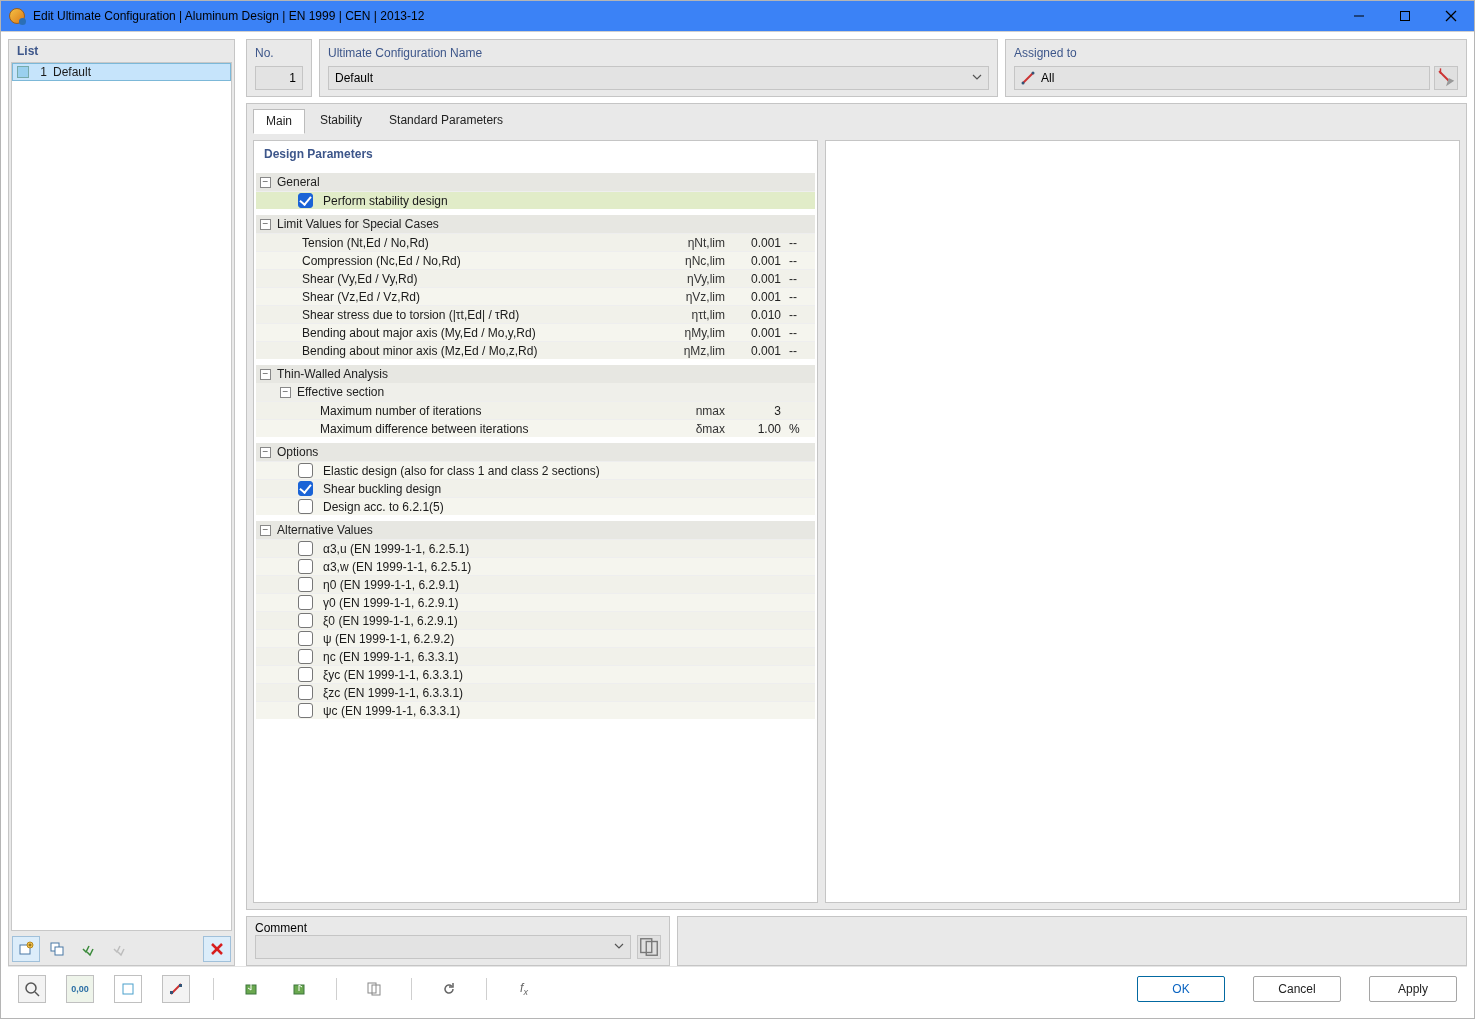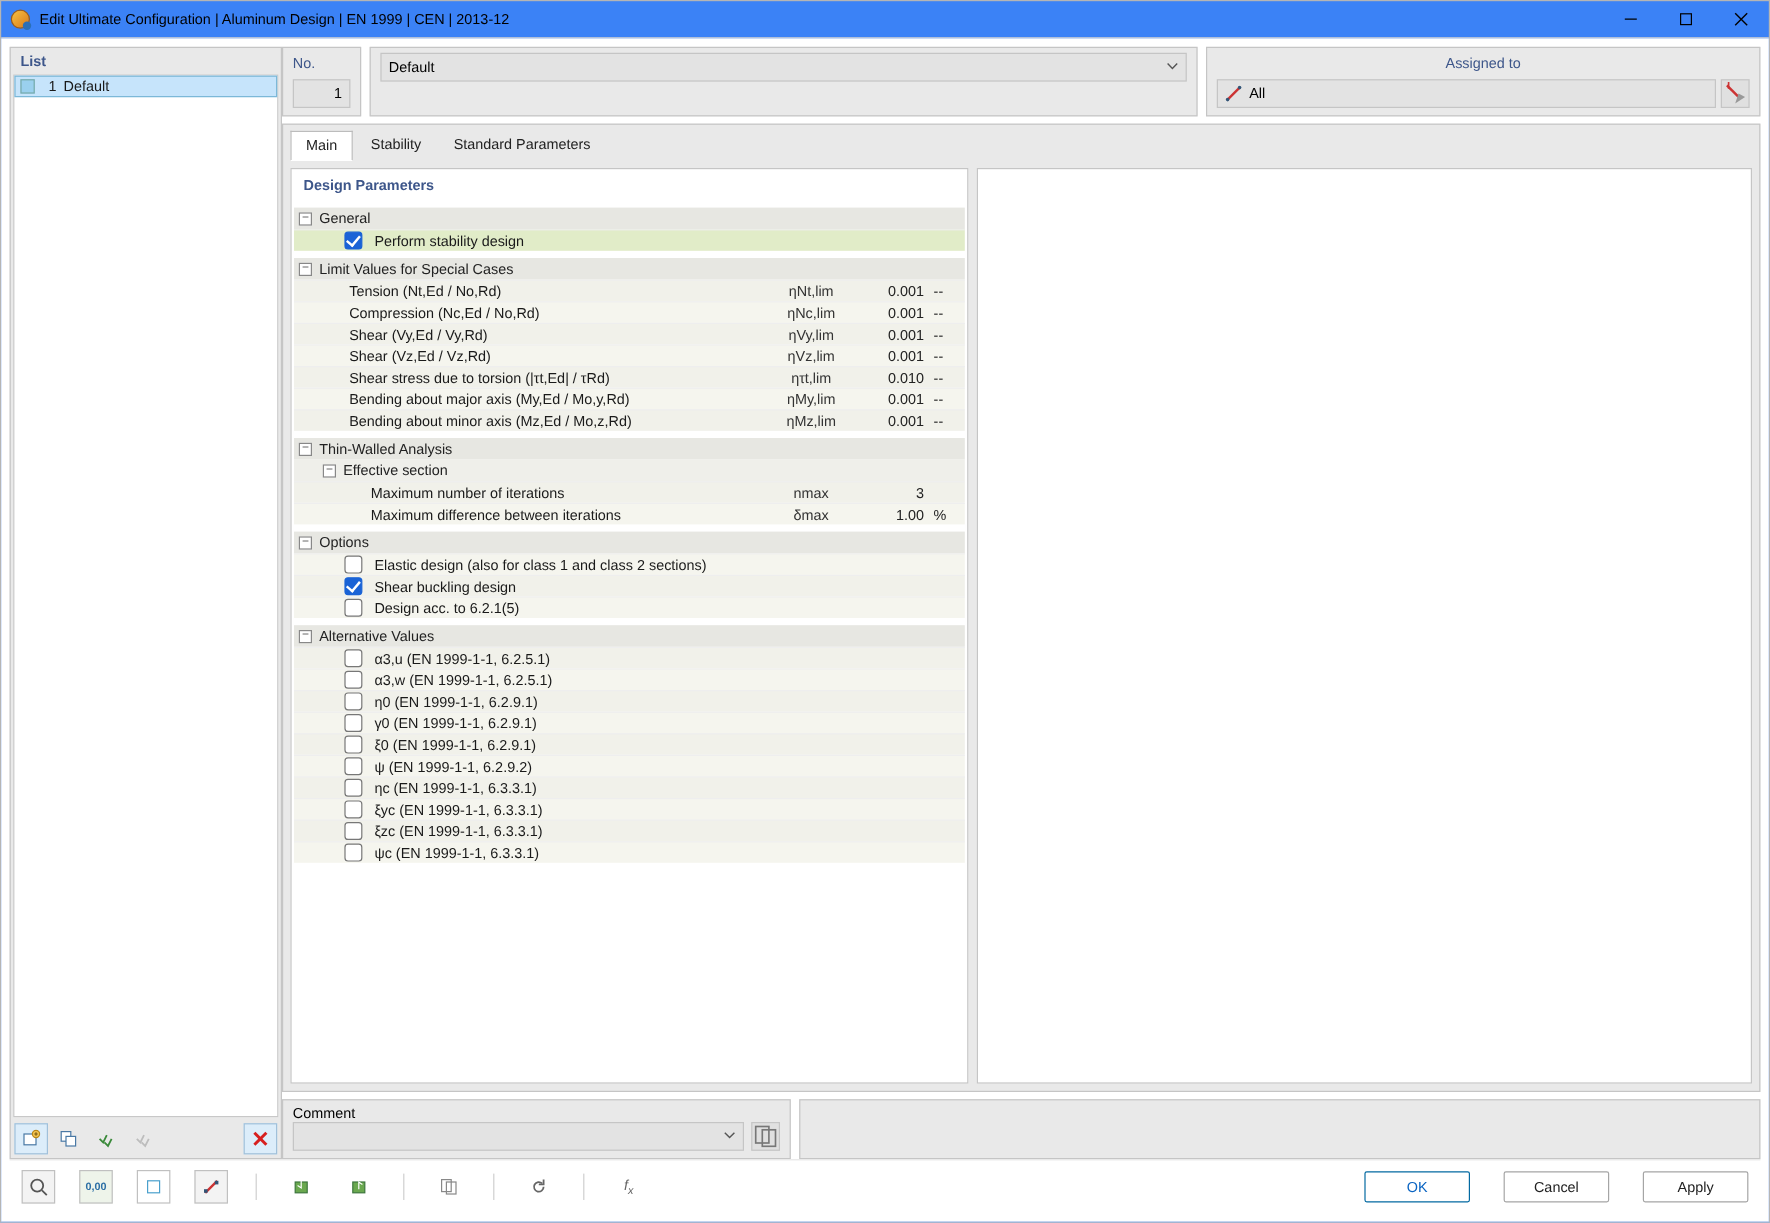--- a/index.html
+++ b/index.html
@@ -9,21 +9,21 @@
   
   .titlebar { height:31px; display:flex; align-items:center; border-bottom:1px solid #d0d0d0; padding-left:8px; }
   .titlebar .appicon { width:16px; height:16px; margin-right:8px; border-radius:50%; background:linear-gradient(135deg,#f6c043,#d97a19); border:1px solid #9b5c19; position:relative; }
   .titlebar .appicon:after{content:"";position:absolute;right:-2px;bottom:-2px;width:7px;height:7px;background:#2b6fb6;border-radius:50%;}
   .titlebar-title { font-size:12px; color:#000; }
   .title-controls { margin-left:auto; display:flex; }
   .title-controls .tc { width:46px; height:30px; display:flex; align-items:center; justify-content:center; color:#000; }
   .title-controls .tc svg { width:12px; height:12px; }
 
   .body { flex:1 1 auto; display:flex; flex-direction:column; padding:7px; background:#fff; }
-  .top { flex:1 1 auto; display:flex; gap:0; min-height:0; }
+  .top { flex:1 1 auto; display:flex; gap:11px; min-height:0; }
 
   
   .left { width:227px; background:#e9e9e9; border:1px solid #c5c5c5; display:flex; flex-direction:column; }
   .left-header { padding:4px 8px; font-weight:bold; color:#3d568a; }
   .left-list { flex:1 1 auto; background:#fff; margin:0 2px 2px 2px; border:1px solid #c8c8c8; }
   .left-item { display:flex; align-items:center; height:18px; padding-left:4px; background:#c6e4fb; border:1px solid #7cb8d8; color:#1a1a1a; }
   .left-item .swatch { width:12px;height:12px;background:#9ad0ee;margin-right:6px;border:1px solid #7aa; }
   .left-item .num { width:12px; text-align:right; margin-right:6px; }
   .left-toolbar { display:flex; align-items:center; padding:3px; gap:3px; }
   .tbtn { width:28px; height:26px; display:flex; align-items:center; justify-content:center; border:1px solid transparent; }
@@ -34,21 +34,21 @@
   
   .right { flex:1; display:flex; flex-direction:column; gap:6px; min-height:0; }
   .row1 { display:flex; gap:7px; }
   .box { background:#e9e9e9; border:1px solid #c5c5c5; padding:4px 8px 6px 8px; }
   .box .box-title { font-weight:normal; color:#3d568a; padding:2px 0 6px 0; }
   .no-box { width:66px; }
   .no-box input { width:100%; height:24px; text-align:right; padding-right:6px; background:#e3e3e3; border:1px solid #c5c5c5; }
   .name-box { flex:1; }
   .name-box .select { display:flex; align-items:center; height:24px; background:#e3e3e3; border:1px solid #c5c5c5; padding:0 6px; }
   .name-box .select .chev { margin-left:auto; }
-  .assigned-box { width:462px;text-align:center; }
+  .assigned-box { width:462px; }
   .assigned-inner { display:flex; align-items:center; gap:4px; }
   .assigned-field { flex:1; height:24px; background:#e3e3e3; border:1px solid #c5c5c5; display:flex; align-items:center; padding:0 6px; }
   .assigned-field .aicon{width:14px;height:14px;margin-right:6px;}
   .iconbtn { width:24px; height:24px; background:#e0e0e0; border:1px solid #c5c5c5; display:flex; align-items:center; justify-content:center; }
 
   .tabs-container { background:#e9e9e9; border:1px solid #c5c5c5; flex:1 1 auto; display:flex; flex-direction:column; min-height:0; }
   .tabs { display:flex; padding:5px 6px 0 6px; gap:3px; }
   .tab { padding:4px 12px 5px 12px; color:#222; }
   .tab.active { background:#fff; border:1px solid #bcbcbc; border-bottom:1px solid #fff; }
   .tab-body { flex:1; display:flex; gap:7px; padding:6px; min-height:0; }
@@ -65,21 +65,21 @@
 
   .row { display:flex; align-items:center; height:18px; background:#f5f5ee; border-top:1px solid #eee; }
   .row:nth-child(odd){ background:#f1f1ea; }
   .lead { width:24px; display:flex; align-items:center; justify-content:flex-end; padding-right:4px; }
   .tree-pad { width:18px; }
   .cb { width:15px; height:15px; border:1px solid #777; border-radius:3px; background:#fff; margin-right:6px; position:relative; flex:none; }
   .cb.checked { background:#1a63d6; border-color:#1a63d6; }
   .cb.checked:after { content:""; position:absolute; left:3px; top:0px; width:5px; height:9px; border:solid #fff; border-width:0 2px 2px 0; transform:rotate(40deg); }
   .cb.sel { border:1px solid #1a63d6; box-shadow:0 0 0 1px #1a63d6 inset; }
   .cell-label { flex:1 1 auto; padding-left:4px; color:#1a1a1a; white-space:nowrap; }
-  .cell-sym { width:76px; text-align:center; color:#333; }
+  .cell-sym { width:76px; text-align:right; color:#333; }
   .cell-val { width:60px; text-align:right; color:#222; padding-right:4px; }
   .cell-unit { width:30px; color:#222; padding-left:4px; }
   .row-sel { background:#e1ecc8 !important; }
   sub{font-size:9px;}
 
   .comment-wrap { display:flex; gap:7px; }
   .comment-box { flex:0 0 424px; background:#e9e9e9; border:1px solid #c5c5c5; padding:4px 8px 6px 8px; }
   .comment-inner { display:flex; align-items:center; gap:6px; }
   .comment-inner .select { flex:1; height:24px; background:#e3e3e3; border:1px solid #c5c5c5; display:flex; align-items:center; padding:0 6px; }
   .side-box { flex:1; background:#e9e9e9; border:1px solid #c5c5c5; }
@@ -174,20 +174,21 @@
       </div>
 
       <div class="right">
 
         <div class="row1">
           <div class="box no-box">
             <div class="box-title">No.</div>
             <input readonly="" value="1" style="">
           </div>
           <div class="box name-box">
+            <div class="box-title">Ultimate Configuration Name</div>
             <div class="select">
               <span>Default</span>
               <span class="chev"><svg viewBox="0 0 10 10">
                     <polyline points="1,3 5,7 9,3" fill="none" stroke="#555" stroke-width="1.2"></polyline>
                   </svg></span>
             </div>
           </div>
           <div class="box assigned-box">
             <div class="box-title">Assigned to</div>
             <div class="assigned-inner">

